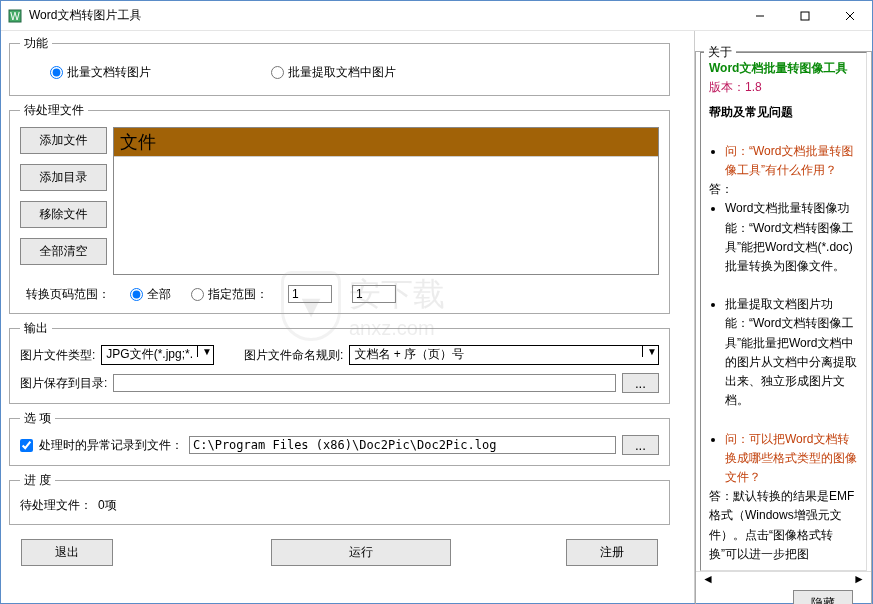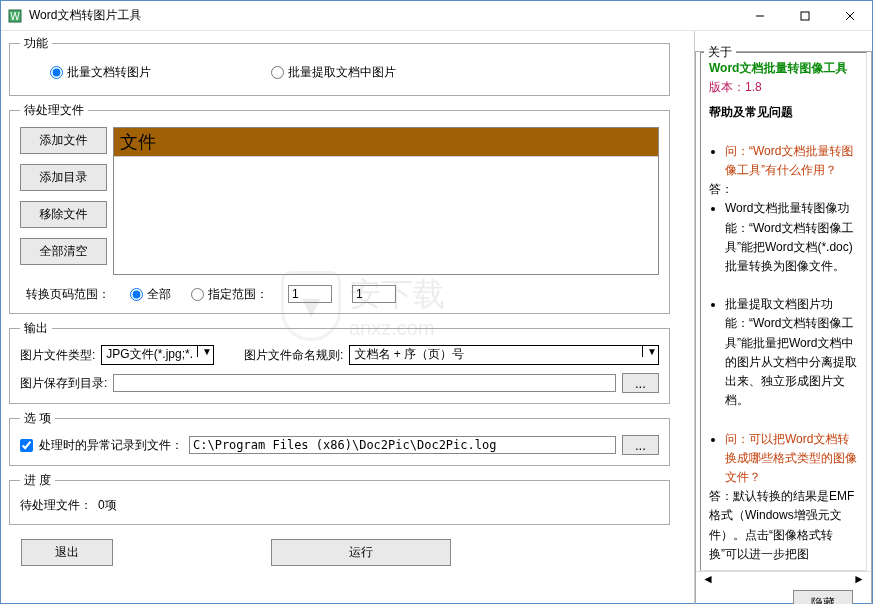--- a/index.html
+++ b/index.html
@@ -161,20 +161,21 @@
         <legend>进   度</legend>
         <div class="row">
           <span>待处理文件：</span>
           <span>0项</span>
         </div>
       </fieldset>
 
       <div class="bottom-btns">
         <button class="btn">退出</button>
         <button class="btn run">运行</button>
+        <button class="btn">注册</button>
       </div>
 
       <div class="watermark">
         <div class="shield">▼</div>
         <div>
           <div>安下载</div>
           <div style="font-size:20px">anxz.com</div>
         </div>
       </div>
     </div>

